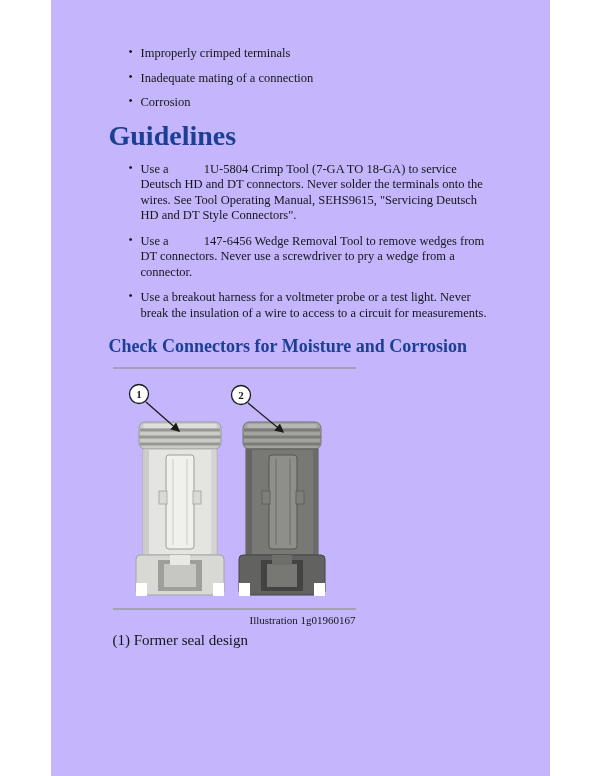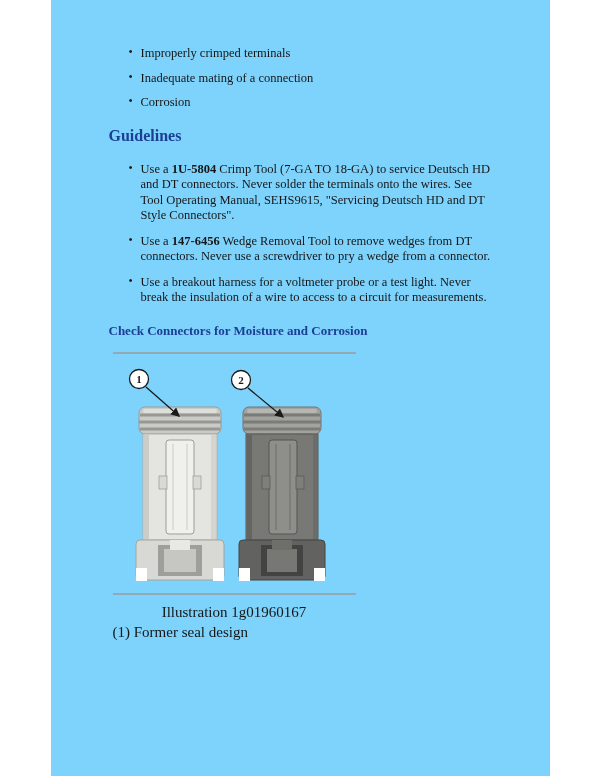--- a/index.html
+++ b/index.html
@@ -1,20 +1,20 @@
 <!DOCTYPE html>
 <html style="--heading-blue: #1c3f94; --body-text: #161616; --rule-gray: #9b9b9b; --connector-light: #e4e4e0; --connector-dark: #787875;"><head>
 <meta charset="utf-8">
 <style>
   html,body{margin:0;padding:0;background:#ffffff;}
   .page{
     position:relative;
     width:499px;height:776px;
     margin:0 auto;
-    background:#7dd3fc;
+    background:#c4b5fd;
     overflow:hidden;
     box-sizing:border-box;
     padding:46px 52px 0 58px;
     font-family:"Liberation Serif","DejaVu Serif",serif;
     color:var(--body-text,#161616);
     font-size:12.5px;
     line-height:15.5px;
   }
   ul.bullets{margin:0;padding:0 0 0 20px;list-style:none;}
   ul.bullets li{
@@ -25,47 +25,47 @@
   }
   ul.bullets li::before{
     content:"\2022";
     position:absolute;left:0;top:-1px;
     font-size:12px;color:#161616;
   }
   ul.bullets.tight li{margin-bottom:9px;}
   h1.sec{
     font-family:"Liberation Serif","DejaVu Serif",serif;
     color:var(--heading-blue,#1c3f94);
-    font-size:16px;line-height:23px;
+    font-size:28px;line-height:23px;
     font-weight:bold;
     margin:13px 0 15px 0;
   }
   h2.sub{
     color:var(--heading-blue,#1c3f94);
-    font-size:13px;line-height:18px;
+    font-size:18px;line-height:18px;
     font-weight:bold;
     margin:16px 0 0 0;
   }
   .figure{
     width:243px;
     margin:6px 0 0 4px;
   }
   .figure svg{display:block;}
   .caption-row{
-    display:flex;justify-content:center;
+    display:flex;justify-content:flex-end;
     width:243px;
-    font-size:15px;line-height:13px;
-    margin-top:8px;
+    font-size:11px;line-height:13px;
+    margin-top:1px;
   }
   .legend{
     font-size:15px;line-height:15px;
     margin-top:6px;
   }
   .legend div{margin:0 0 1px 0;}
-  b.pn{font-weight:bold;}
+  b.pn{font-weight:normal;margin-left:32px;}
 </style>
 </head>
 <body>
 
 <main class="page">
 
   <ul class="bullets tight">
     <li>Improperly crimped terminals</li>
     <li>Inadequate mating of a connection</li>
     <li>Corrosion</li>

